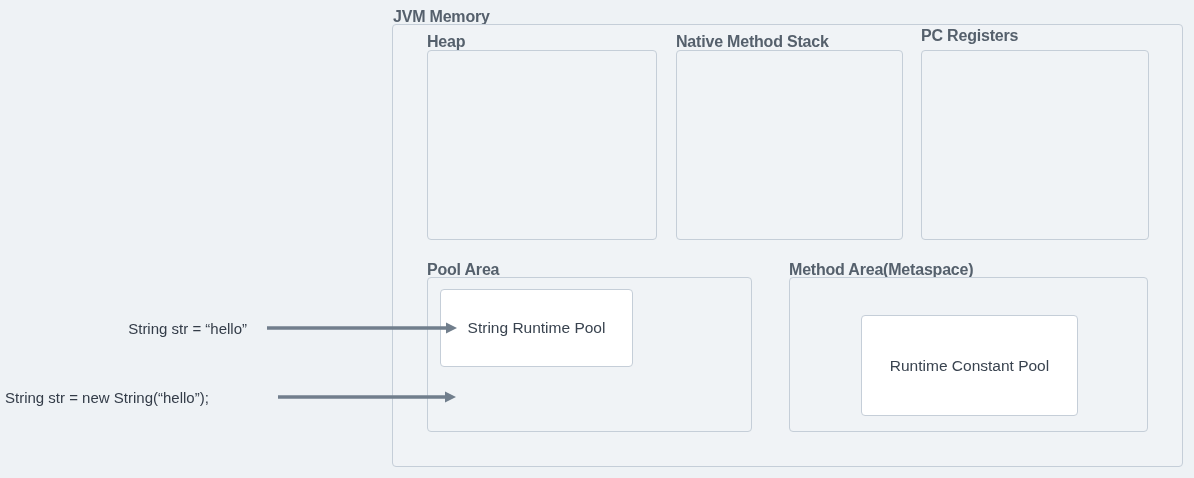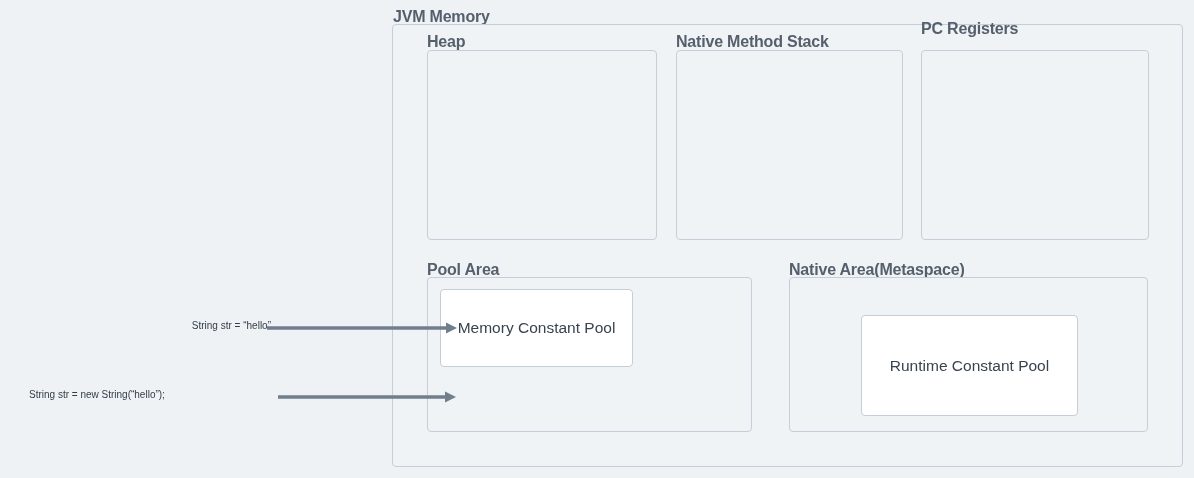--- a/index.html
+++ b/index.html
@@ -44,24 +44,23 @@
     background:var(--node-fill);
     display:flex;
     align-items:center;
     justify-content:center;
     font-size:15.5px;
     color:var(--node-text);
     white-space:nowrap;
   }
   .annotation{
     position:absolute;
-    font-size:10px;
+    font-size:15px;
     color:var(--annotation-text);
     white-space:nowrap;
-    margin-left:24px;
   }
   #annotation-literal{left:0;top:320px;width:247px;text-align:right;}
   #annotation-new{left:5px;top:389px;width:270px;text-align:left;}
 
   .arrow-layer{
     position:absolute;left:0;top:0;width:1194px;height:478px;
     pointer-events:none;
   }
 </style>
 </head>
@@ -74,31 +73,31 @@
 
   <div class="region-label" style="left:393px;top:8px;">JVM Memory</div>
   <div class="box outer-box" style="left:392px;top:24px;width:791px;height:443px;"></div>
 
   <div class="region-label" style="left:427px;top:33px;">Heap</div>
   <div class="box" style="left:427px;top:50px;width:230px;height:190px;"></div>
 
   <div class="region-label" style="left:676px;top:33px;text-align:right;">Native Method Stack</div>
   <div class="box" style="left:676px;top:50px;width:227px;height:190px;"></div>
 
-  <div class="region-label" style="left:921px;top:20px;">PC Registers</div>
+  <div class="region-label" style="left:921px;top:27px;">PC Registers</div>
   <div class="box" style="left:921px;top:50px;width:228px;height:190px;"></div>
 
   <div class="region-label" style="left:427px;top:261px;">Pool Area</div>
   <div class="box" style="left:427px;top:277px;width:325px;height:155px;"></div>
 
-  <div class="region-label" style="left:789px;top:261px;">Native Area(Metaspace)</div>
+  <div class="region-label" style="left:789px;top:261px;">Method Area(Metaspace)</div>
   <div class="box" style="left:789px;top:277px;width:359px;height:155px;"></div>
 
   <div class="node" style="left:440px;top:289px;width:193px;height:78px;">
-    <span>Memory Constant Pool</span>
+    <span>String Runtime Pool</span>
   </div>
 
   <div class="node" style="left:861px;top:315px;width:217px;height:101px;">
     <span>Runtime Constant Pool</span>
   </div>
 
   <svg class="arrow-layer" width="1194" height="478" viewBox="0 0 1194 478">
     <defs>
       <marker id="arrowhead" viewBox="0 0 10 10" refX="1" refY="5" markerWidth="3.1" markerHeight="3.1" orient="auto">
         <path d="M0,0 L10,5 L0,10 z" fill="var(--arrow)"></path>

